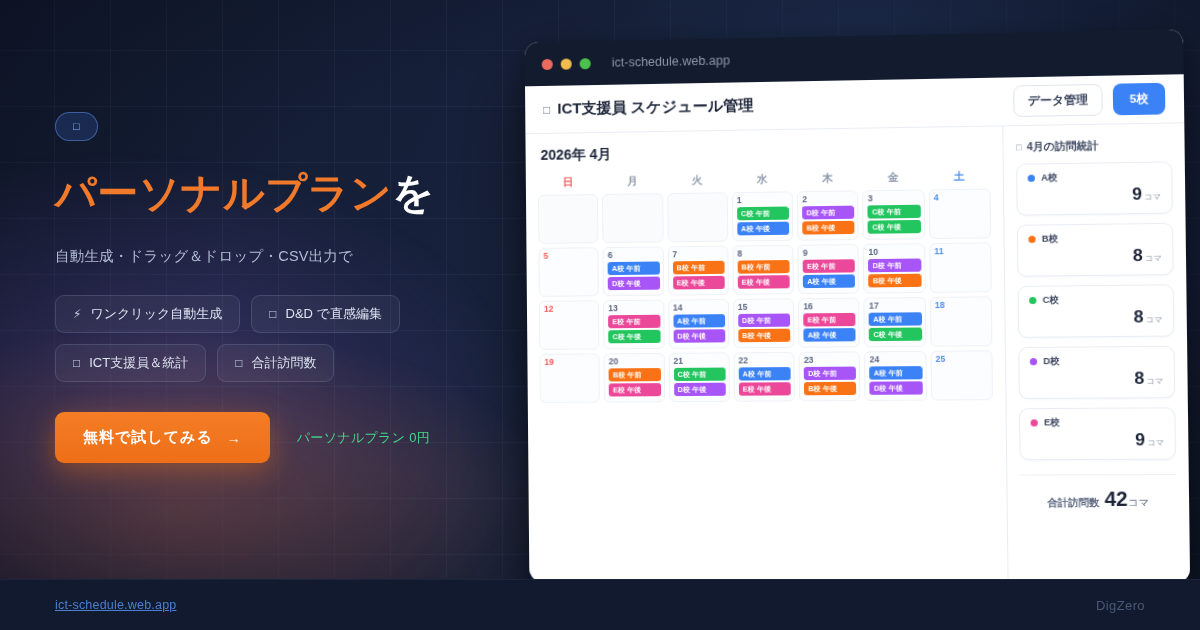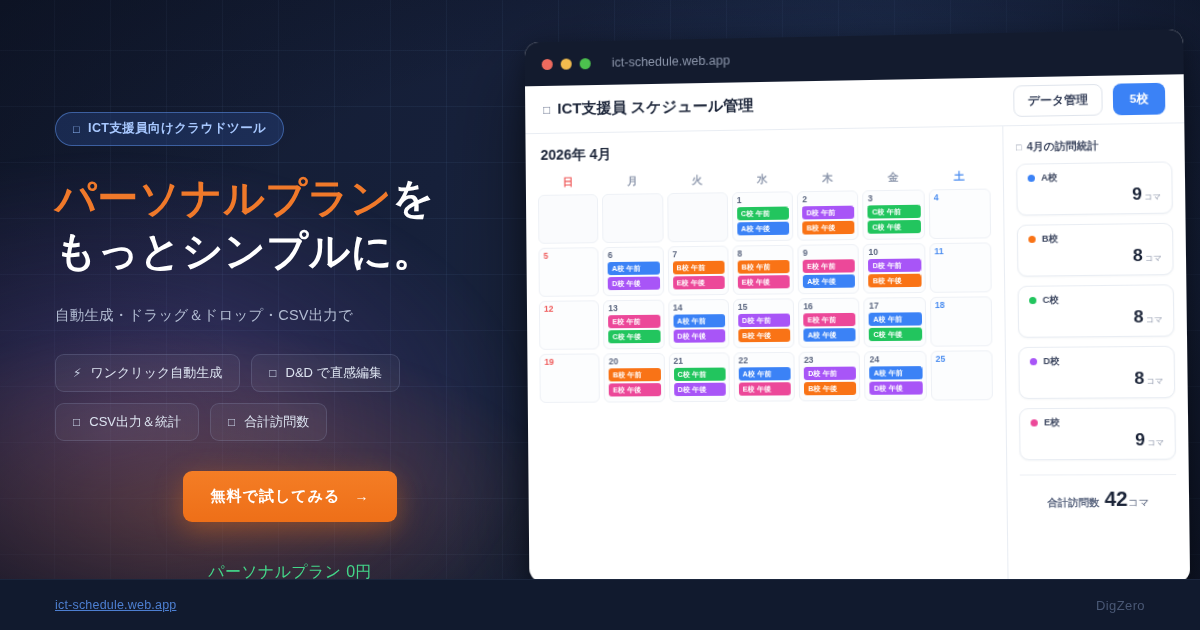--- a/index.html
+++ b/index.html
@@ -84,30 +84,30 @@
   .chip{
     display:inline-flex; align-items:center; gap:9px;
     border:1px solid rgba(150,165,200,.22);
     background:rgba(255,255,255,.045);
     color:#dce3f0; font-size:13px;
     padding:9px 17px; border-radius:9px;
     white-space:nowrap;
   }
   .chip .gi{ font-size:12px; color:#c9d3e6; }
 
-  .cta-row{ margin-top:30px; display:flex; align-items:center; gap:40px;flex-direction:column; }
+  .cta-row{ margin-top:30px; display:flex; align-items:center; gap:27px; }
   .cta{
     background:linear-gradient(180deg,#f47d25 0%,#ee6f18 100%);
     color:#fff; font-size:15px; font-weight:bold; letter-spacing:1px;
     padding:16px 28px; border:none; border-radius:9px; cursor:pointer;
     box-shadow:0 8px 28px rgba(238,115,25,.40);
     display:inline-flex; align-items:center; gap:14px;
   }
   .cta .arr{ font-weight:normal; font-size:14px; }
-  .cta-note{ color:#43d88a; font-size:16px; letter-spacing:.3px; }
+  .cta-note{ color:#43d88a; font-size:13px; letter-spacing:.3px; }
 
   
   .mock-wrap{
     position:absolute; left:527px; top:42px; width:645px; height:540px;
     z-index:25;
     transform:perspective(1900px) rotateY(-4.2deg) rotateX(.6deg) rotateZ(-.55deg);
     transform-origin:left center;
   }
   .mock{
     width:100%; height:100%;
@@ -196,44 +196,42 @@
 <div class="bg-grid"></div>
 <div class="glow-blue"></div>
 <div class="glow-purple"></div>
 <div class="glow-orange"></div>
 <div class="vignette"></div>
 
 <div class="hero">
 
   <div class="pill">
     <span class="gi">□</span>
-    <span>ICT支援員向けクラウドツール</span>
   </div>
 
   <h1 class="headline">
     <span class="accent">パーソナルプラン</span><span>を</span><br>
-    <span>もっとシンプルに。</span>
   </h1>
 
   <p class="sub">
     <span>自動生成・ドラッグ＆ドロップ・CSV出力で</span><br>
   </p>
 
   <div class="chips" id="chips">
       <div class="chip">
         <span class="gi">⚡</span>
         <span>ワンクリック自動生成</span>
       </div>
       <div class="chip">
         <span class="gi">□</span>
         <span>D&amp;D で直感編集</span>
       </div>
       <div class="chip">
         <span class="gi">□</span>
-        <span>CSV出力＆統計</span>
+        <span>ICT支援員＆統計</span>
       </div>
       <div class="chip">
         <span class="gi">□</span>
         <span>合計訪問数</span>
       </div>
     </div>
 
   <div class="cta-row">
     <button class="cta">
       <span>無料で試してみる</span>

